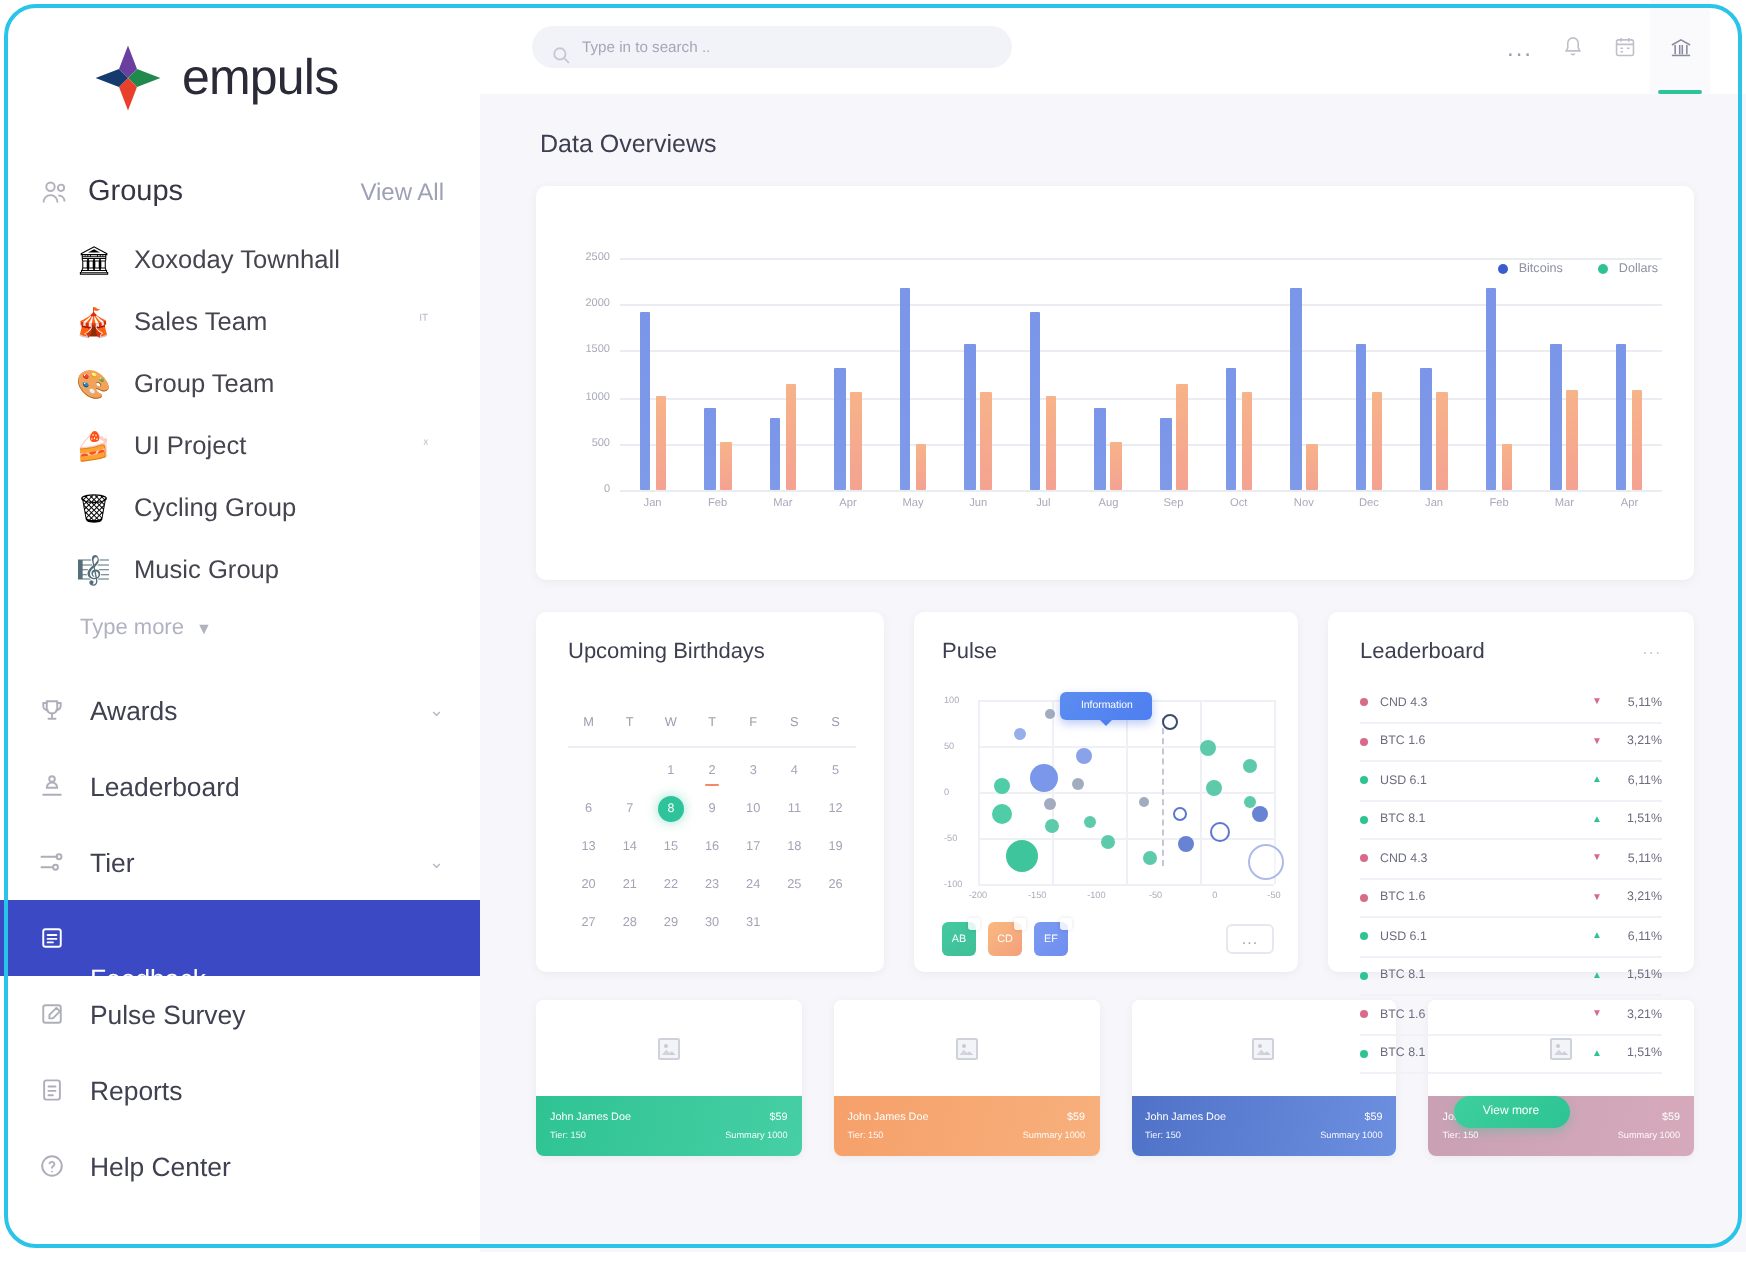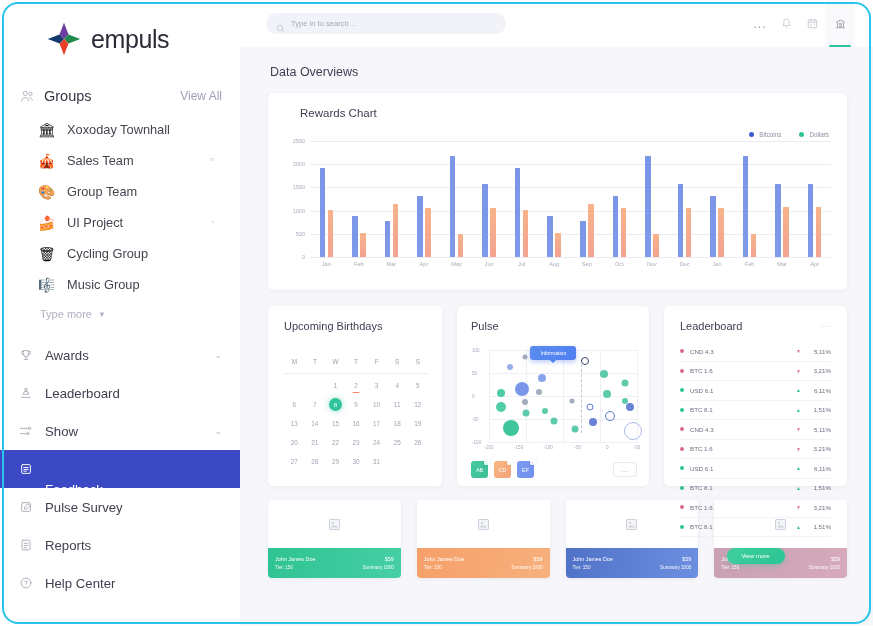--- a/index.html
+++ b/index.html
@@ -454,21 +454,21 @@
           <span class="ni-label">Leaderboard</span>
         </div>
         <div class="nav-item">
           <span class="ni-icon">
             <svg viewBox="0 0 16 16" width="14" height="14" fill="none" stroke="#7c7e90" stroke-width="1.1" stroke-linecap="round" stroke-linejoin="round">
               <path d="M2 5h9M2 11h6"></path>
               <circle cx="12" cy="5" r="1.4"></circle>
               <circle cx="10" cy="11" r="1.4"></circle>
             </svg>
           </span>
-          <span class="ni-label">Show</span>
+          <span class="ni-label">Tier</span>
           <span class="ni-chev">⌄</span>
         </div>
         <div class="nav-item active">
           <span class="ni-icon">
             <svg viewBox="0 0 16 16" width="14" height="14" fill="none" stroke="#ffffff" stroke-width="1.1" stroke-linecap="round" stroke-linejoin="round">
               <rect x="3" y="3" width="10" height="10" rx="1.3"></rect>
               <path d="M5.5 6.3h5M5.5 8.5h5M5.5 10.5h3"></path>
             </svg>
           </span>
           <span class="ni-label">Feedback</span>
@@ -541,21 +541,20 @@
             <path d="M5.5 8.5v7M9 8.5v7M11 8.5v7M14.5 8.5v7"></path>
           </svg>
         </div>
       </div>
     </div>
 
     <div class="content">
       <div class="page-title">Data Overviews</div>
 
       <div class="card rewards-card">
-        <div class="rewards-title">Rewards Chart</div>
         <div class="legend" id="chart-legend">
             <div class="legend-item">
               <span class="legend-dot" style="background:#3b5bd0"></span>
               <span class="legend-label">Bitcoins</span>
             </div>
             <div class="legend-item">
               <span class="legend-dot" style="background:#2fc393"></span>
               <span class="legend-label">Dollars</span>
             </div>
           </div>

